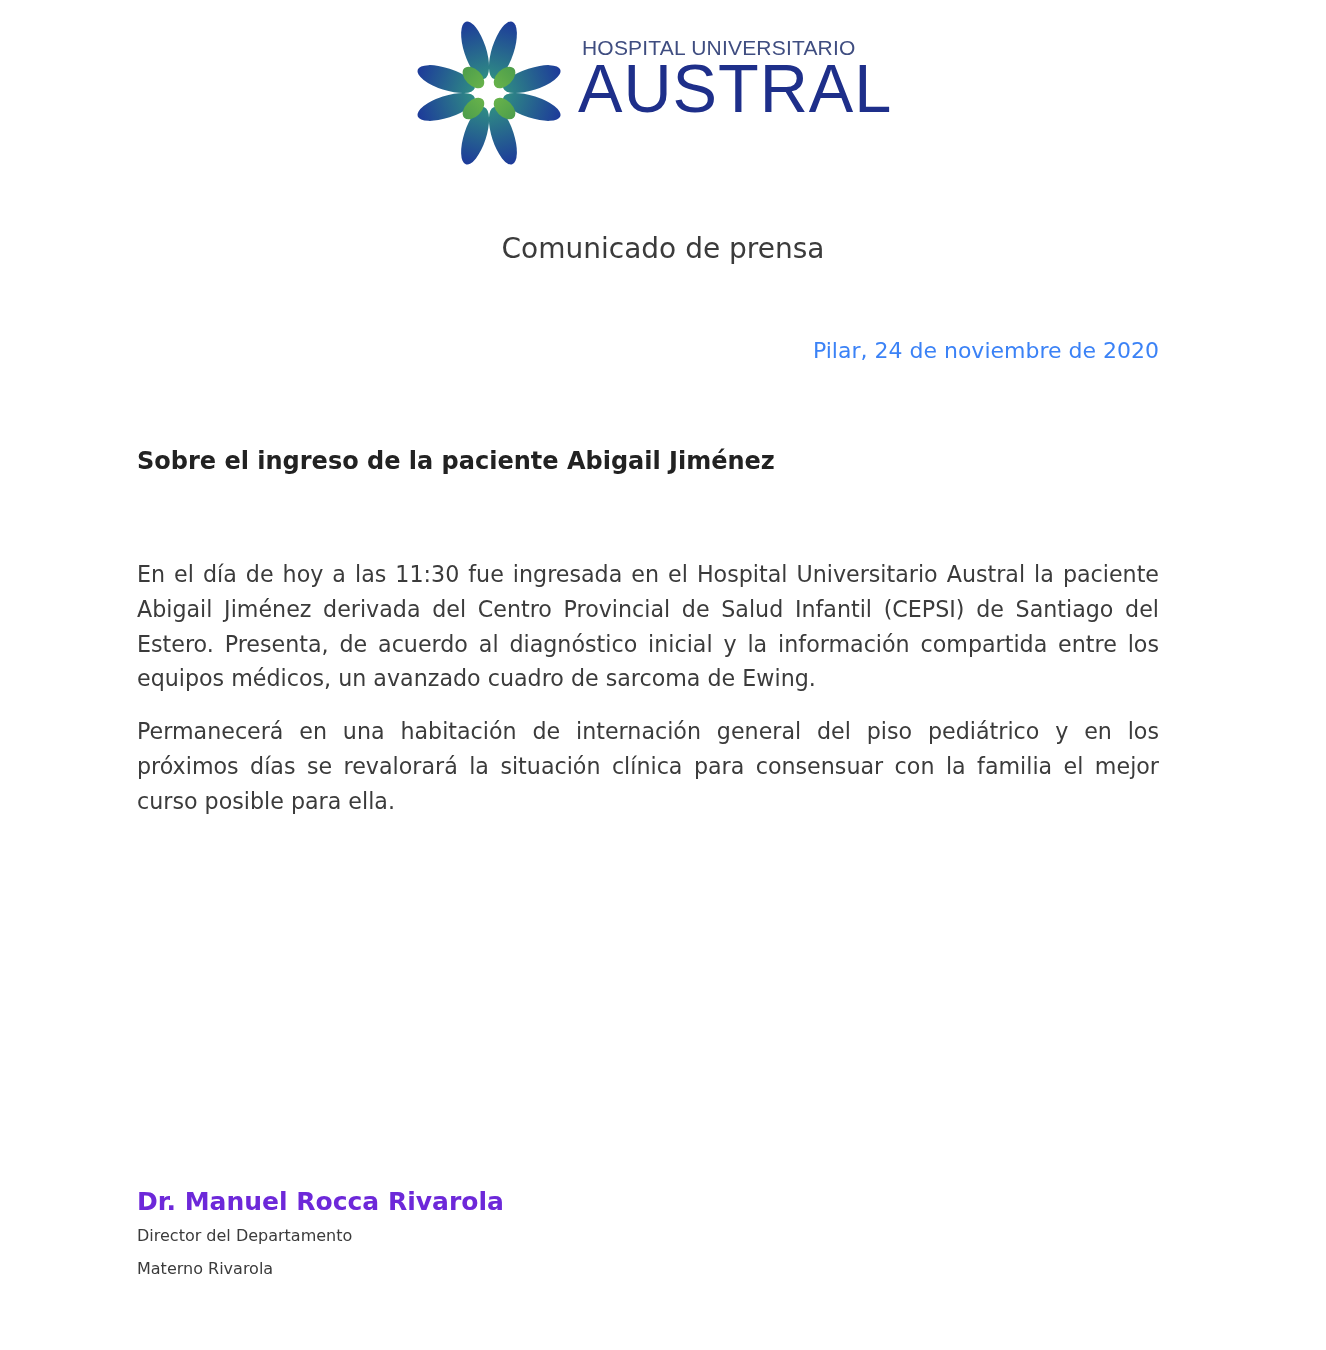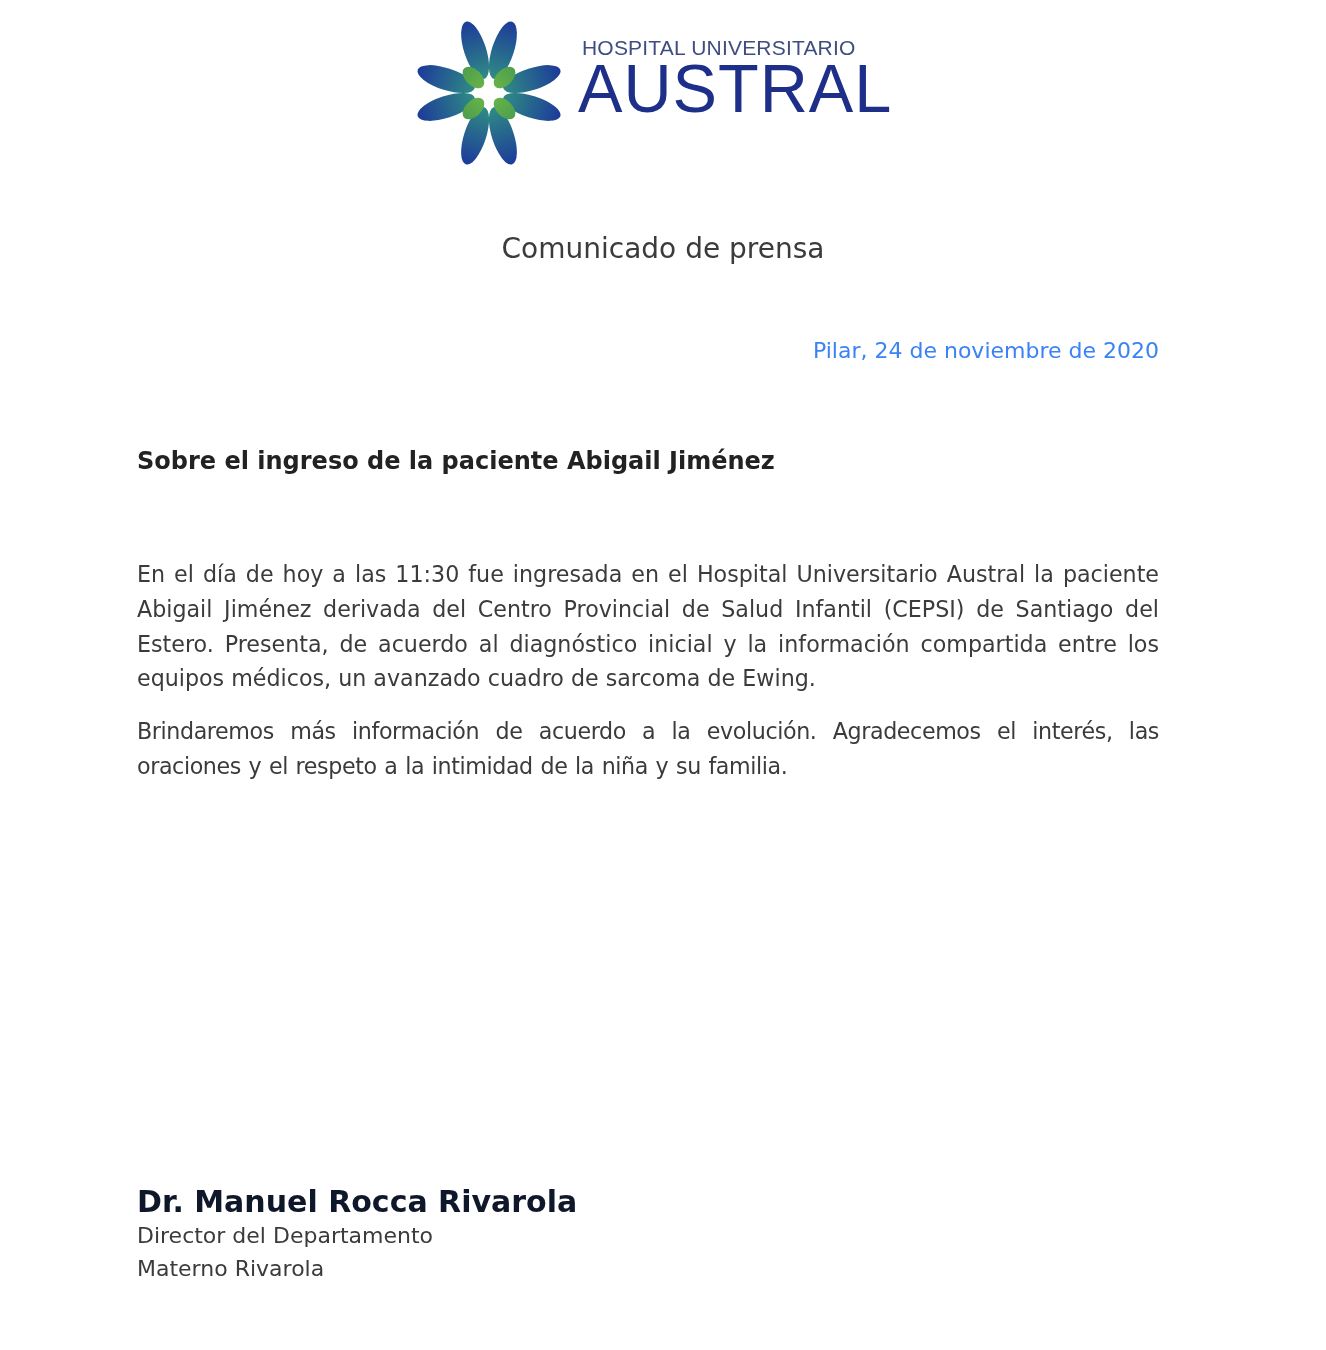--- a/index.html
+++ b/index.html
@@ -95,28 +95,28 @@
     .para.condensed {
       letter-spacing: -0.4px;
       word-spacing: 1px;
     }
     .signature {
       position: absolute;
       left: 137px;
       top: 1185px;
     }
     .sig-name {
-      font-size: 30px;
+      font-size: 25px;
       font-weight: bold;
-      color: #0f172a;
+      color: #6d28d9;
       line-height: 34px;
       white-space: nowrap;
     }
     .sig-line {
-      font-size: 22px;
+      font-size: 16px;
       line-height: 33px;
       color: #3b3b3b;
       white-space: nowrap;
     }
   </style>
 </head>
 <body>
 
 <div class="logo">
   <svg class="logo-mark" viewBox="0 0 150 150" width="150" height="150">
@@ -156,20 +156,20 @@
 </div>
 
 <div class="doc-title">Comunicado de prensa</div>
 
 <div class="date-line">Pilar, 24 de noviembre de 2020</div>
 
 <div class="subject">Sobre el ingreso de la paciente Abigail Jiménez</div>
 
 <div class="body-text">
   <p class="para">En el día de hoy a las 11:30 fue ingresada en el Hospital Universitario Austral la paciente Abigail Jiménez derivada del Centro Provincial de Salud Infantil (CEPSI) de Santiago del Estero. Presenta, de acuerdo al diagnóstico inicial y la información compartida entre los equipos médicos, un avanzado cuadro de sarcoma de Ewing.</p>
-  <p class="para condensed">Brindaremos más información de acuerdo a la evolución. Agradecemos el interés, las oraciones y el respeto a la intimidad de la niña y su familia.</p>
+  <p class="para">Permanecerá en una habitación de internación general del piso pediátrico y en los próximos días se revalorará la situación clínica para consensuar con la familia el mejor curso posible para ella.</p>
 </div>
 
 <div class="signature">
   <div class="sig-name">Dr. Manuel Rocca Rivarola</div>
   <div class="sig-line">Director del Departamento</div>
   <div class="sig-line">Materno Rivarola</div>
 </div>
 
 </body></html>

